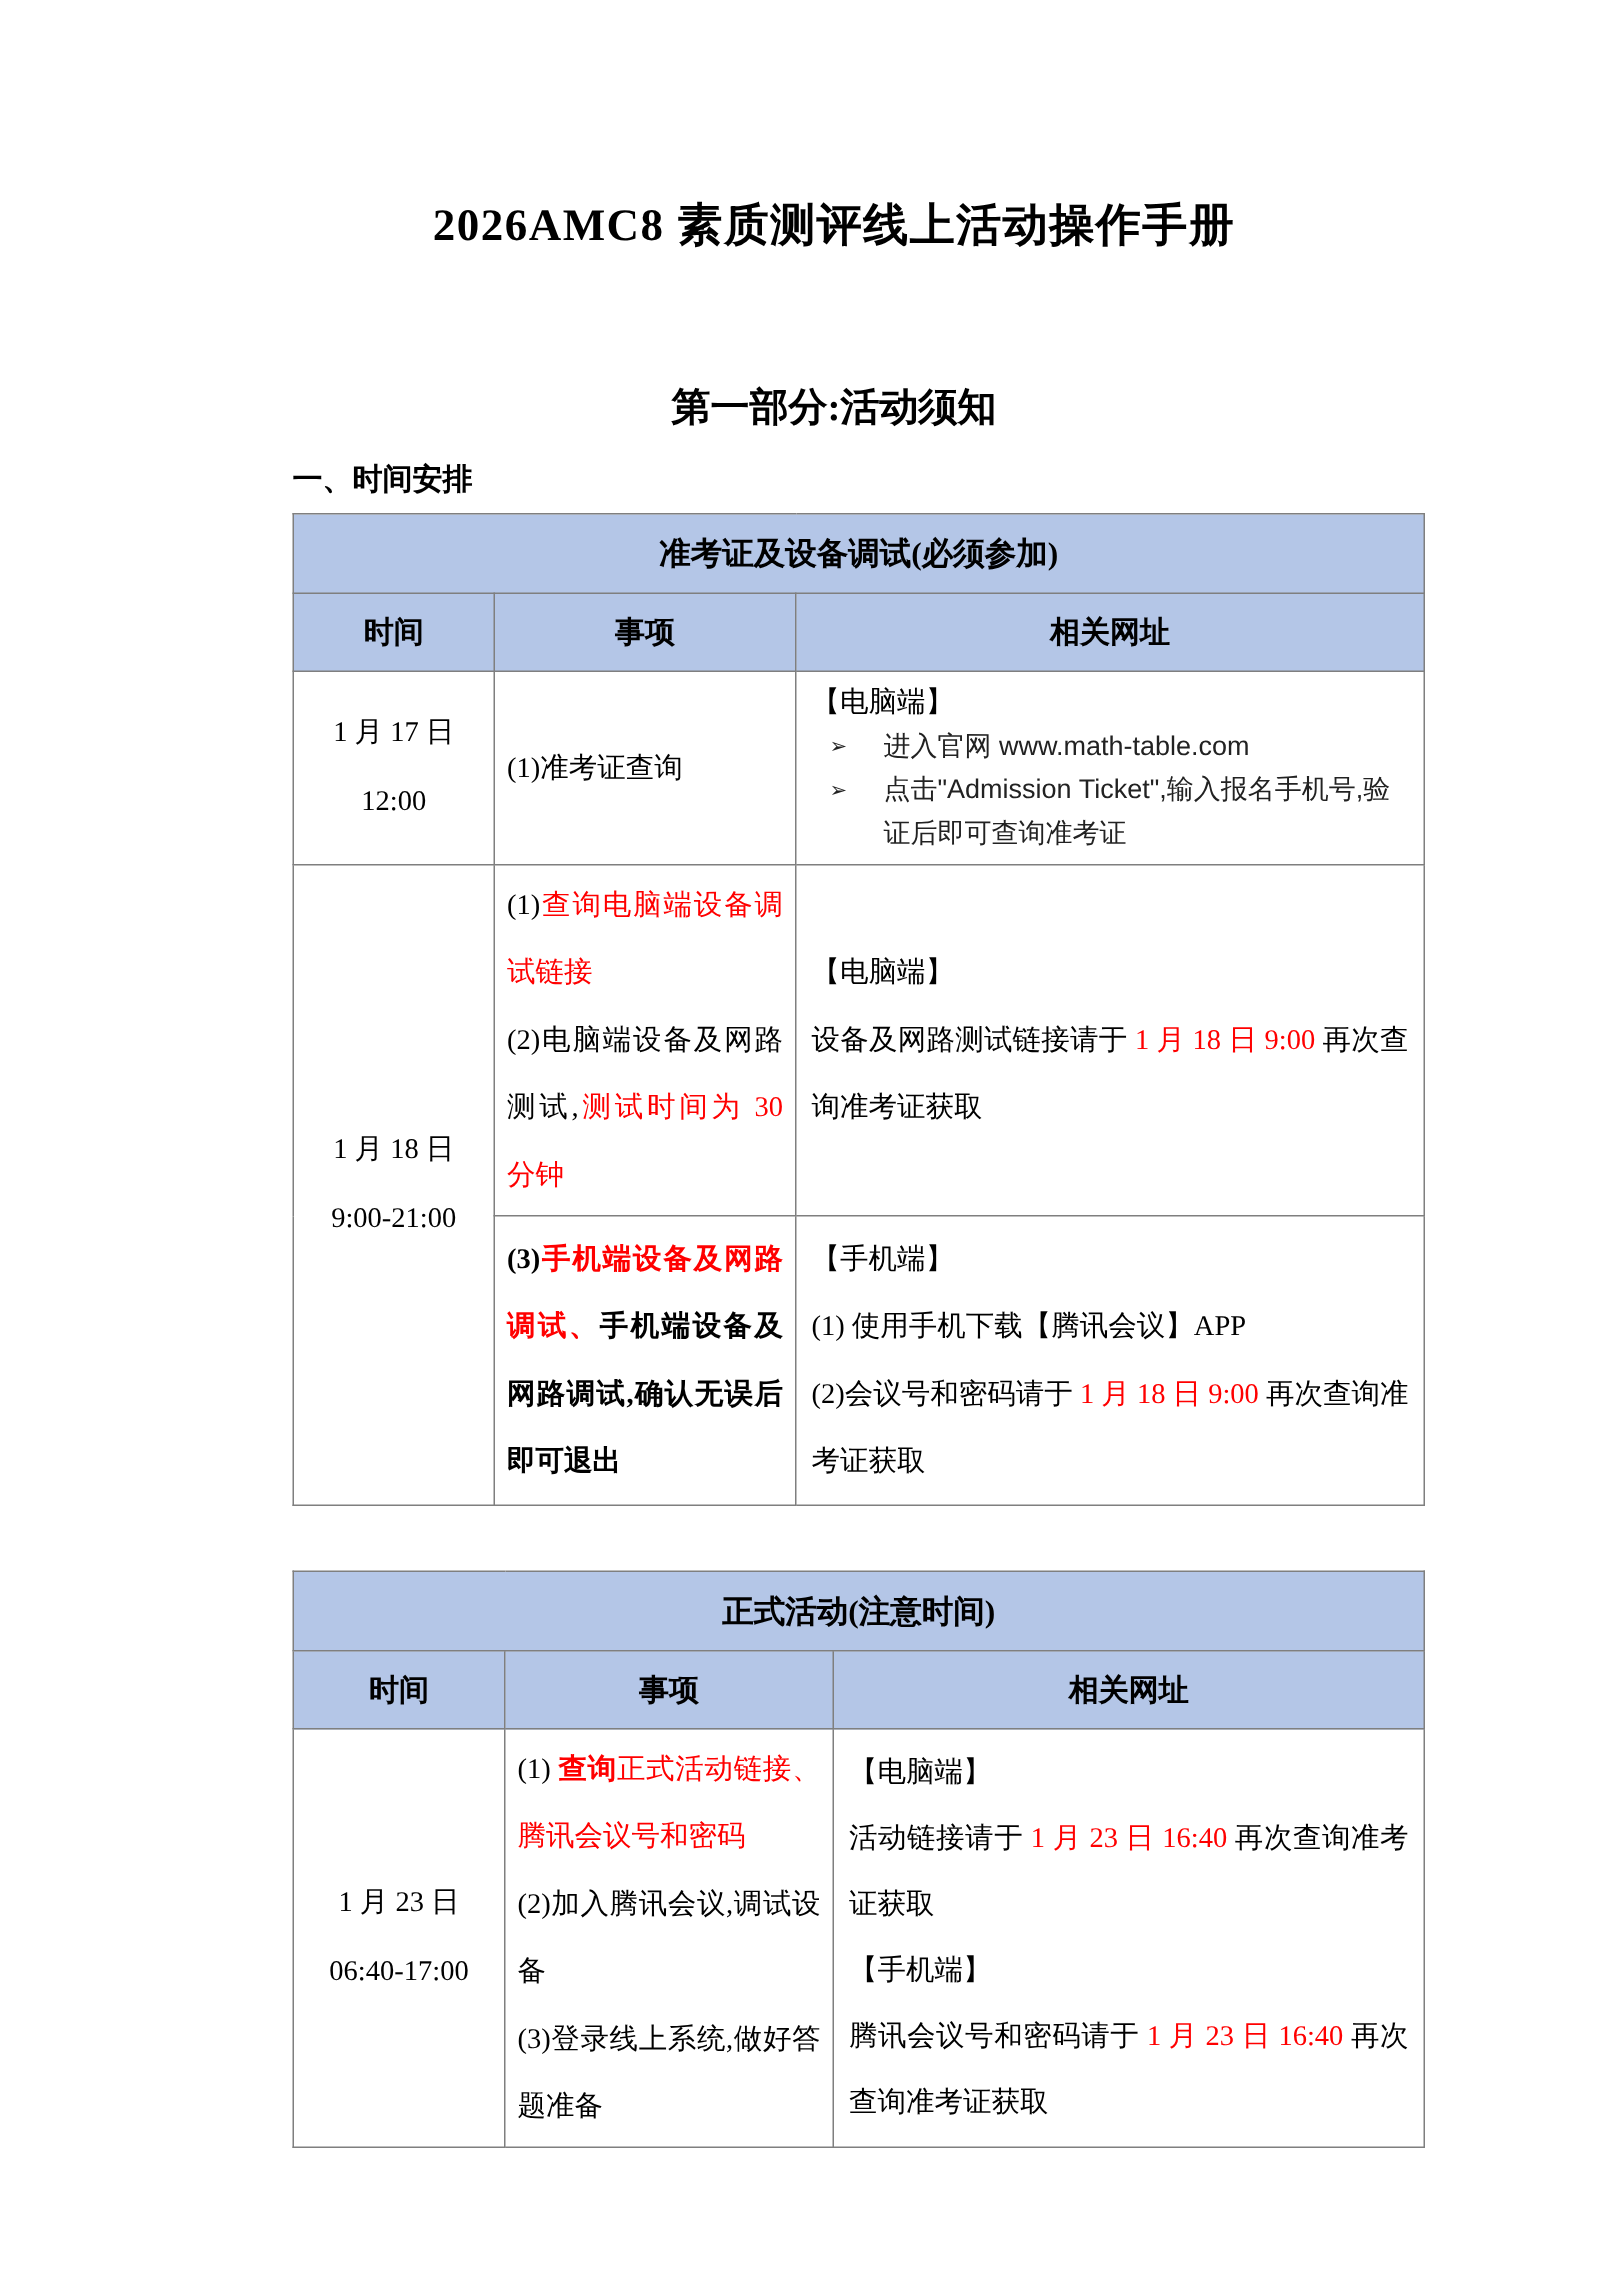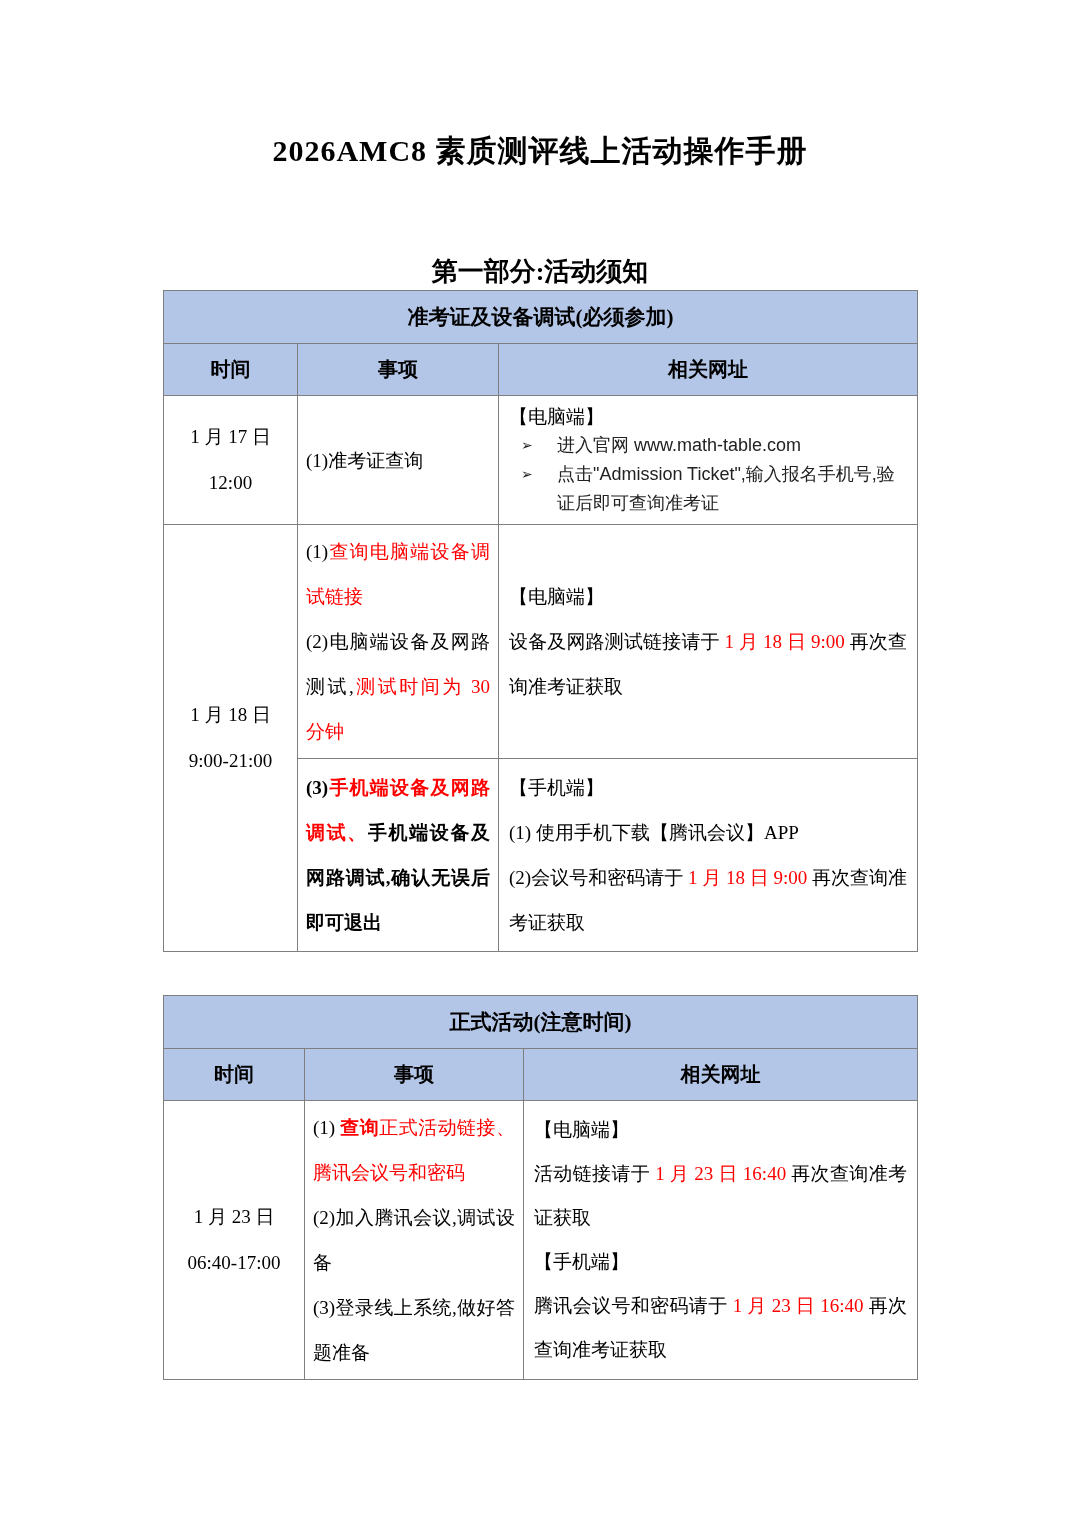--- a/index.html
+++ b/index.html
@@ -13,20 +13,21 @@
   body{
     width:1080px;
     min-height:1527px;
     background:#ffffff;
     color:var(--text);
     font-family:"Liberation Serif","DejaVu Serif",serif;
     font-size:19px;
   }
   .page{
     padding:130px 163px 40px 163px;
+    margin-left:32px;
   }
   h1.doc-title{
     margin:0;
     font-size:30px;
     font-weight:bold;
     text-align:center;
     line-height:42px;
     letter-spacing:1px;
   }
   h2.section-heading{
@@ -104,20 +105,21 @@
 </style>
 </head>
 <body>
 
 <div class="page">
 
   <h1 class="doc-title">2026AMC8 素质测评线上活动操作手册</h1>
 
   <h2 class="section-heading">第一部分:活动须知</h2>
 
+  <h3 class="subsection-heading">一、时间安排</h3>
 
   <table class="t t1">
     <colgroup>
         <col class="c1">
         <col class="c2">
         <col class="c3">
       </colgroup>
     <tbody>
       <tr class="cap">
         <td colspan="3">准考证及设备调试(必须参加)</td>

